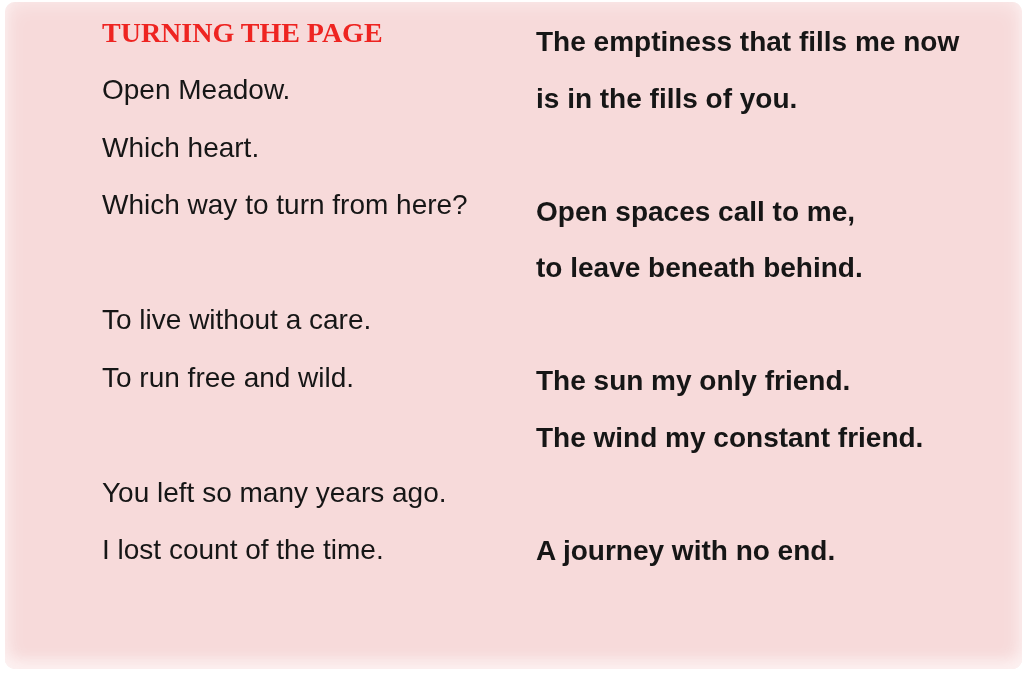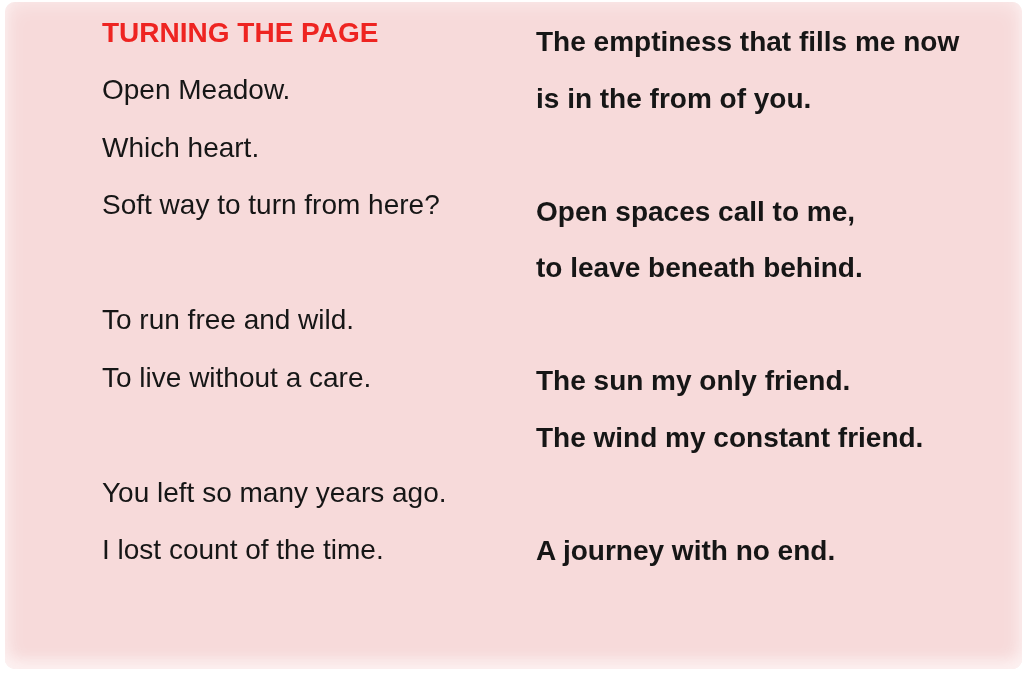--- a/index.html
+++ b/index.html
@@ -38,45 +38,46 @@
   .col-right { left: 531px; top: 12px; font-weight: bold; }
   .line {
     display: flex;
     align-items: center;
   }
   .col-left  .line { height: 57.5px; }
   .col-right .line { height: 56.5px; }
   .title-line {
     color: var(--title-color, #ee2421);
     font-weight: 700;
+    font-family: Liberation Serif, serif;
   }
   .spacer {  }
 </style>
 </head>
 <body>
 
 <div class="canvas">
   <div class="page">
 
     <div class="col col-left">
       <div class="line title-line">TURNING THE PAGE</div>
       <div class="line">Open Meadow.</div>
       <div class="line">Which heart.</div>
-      <div class="line">Soft way to turn from here?</div>
+      <div class="line">Which way to turn from here?</div>
       <div class="line spacer"></div>
+      <div class="line">To live without a care.</div>
       <div class="line">To run free and wild.</div>
-      <div class="line">To live without a care.</div>
       <div class="line spacer"></div>
       <div class="line">You left so many years ago.</div>
       <div class="line">I lost count of the time.</div>
     </div>
 
     <div class="col col-right">
       <div class="line">The emptiness that fills me now</div>
-      <div class="line">is in the from of you.</div>
+      <div class="line">is in the fills of you.</div>
       <div class="line spacer"></div>
       <div class="line">Open spaces call to me,</div>
       <div class="line">to leave beneath behind.</div>
       <div class="line spacer"></div>
       <div class="line">The sun my only friend.</div>
       <div class="line">The wind my constant friend.</div>
       <div class="line spacer"></div>
       <div class="line">A journey with no end.</div>
     </div>
 

